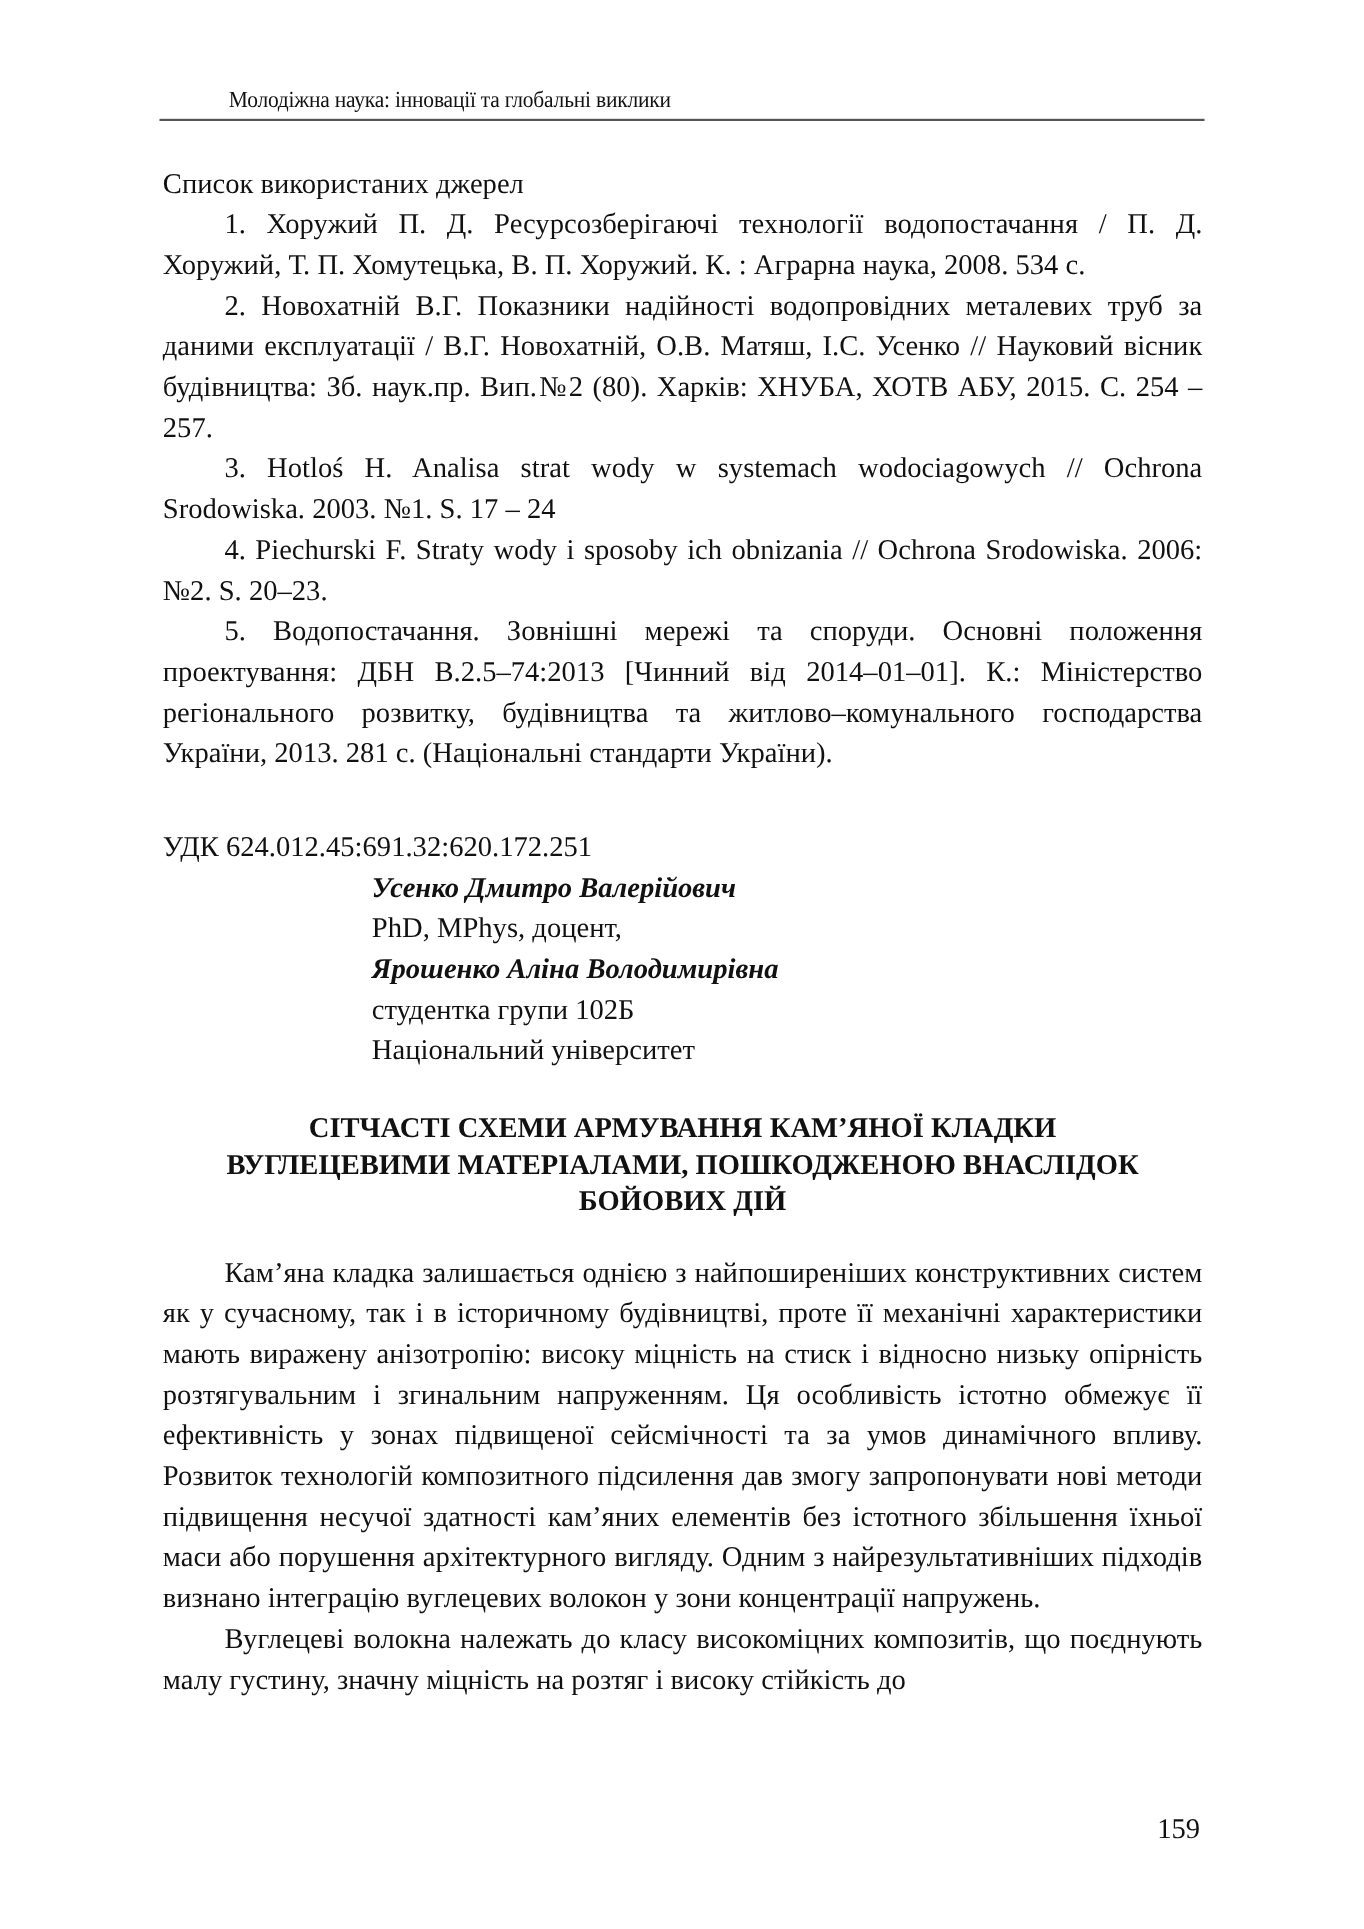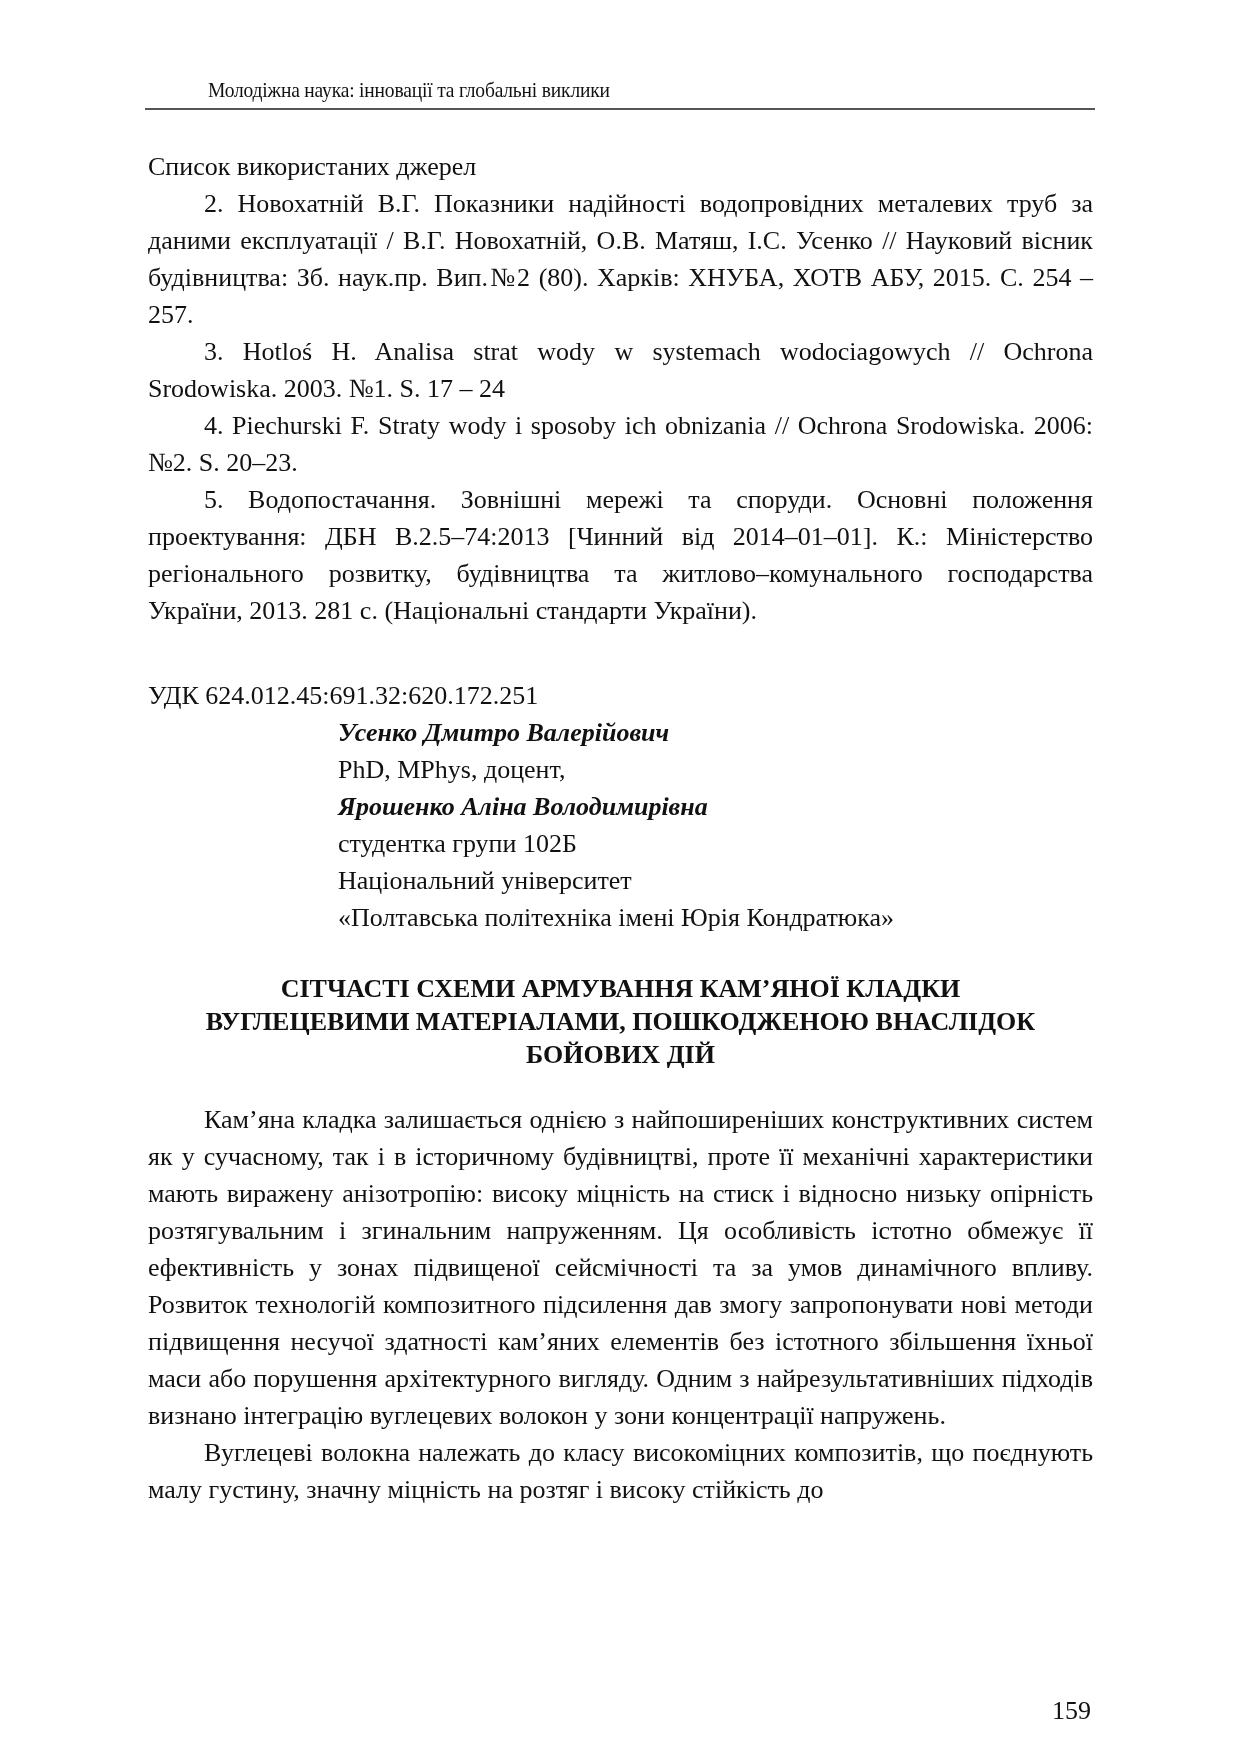--- a/index.html
+++ b/index.html
@@ -82,51 +82,51 @@
       margin-top: 30px;
     }
     .para {
       margin: 0;
       text-align: justify;
       text-indent: 56px;
     }
     .page-number {
       position: absolute;
       left: 1052px;
-      top: 1696px;
+      top: 1648px;
       font-size: 26px;
     }
   </style>
 </head>
 <body>
 
 <div class="page">
 
   <div class="running-header">Молодіжна наука: інновації та глобальні виклики</div>
   <div class="header-rule"></div>
 
   <div class="content">
 
     <section>
       <h2 class="refs-title">Список використаних джерел</h2>
+      <p class="ref">1. Хоружий П. Д. Ресурсозберігаючі технології водопостачання / П. Д. Хоружий, Т. П. Хомутецька, В. П. Хоружий. К. : Аграрна наука, 2008. 534 с.</p>
       <p class="ref">2. Новохатній В.Г. Показники надійності водопровідних металевих труб за даними експлуатації / В.Г. Новохатній, О.В. Матяш, І.С. Усенко // Науковий вісник будівництва: Зб. наук.пр. Вип.№2 (80). Харків: ХНУБА, ХОТВ АБУ, 2015. С. 254 – 257.</p>
       <p class="ref">3. Hotloś H. Analisa strat wody w systemach wodociagowych // Ochrona Srodowiska. 2003. №1. S. 17 – 24</p>
       <p class="ref">4. Piechurski F. Straty wody i sposoby ich obnizania // Ochrona Srodowiska. 2006: №2. S. 20–23.</p>
       <p class="ref">5. Водопостачання. Зовнішні мережі та споруди. Основні положення проектування: ДБН В.2.5–74:2013 [Чинний від 2014–01–01]. К.: Міністерство регіонального розвитку, будівництва та житлово–комунального господарства України, 2013. 281 с. (Національні стандарти України).</p>
     </section>
 
     <p class="udk">УДК 624.012.45:691.32:620.172.251</p>
 
     <div class="authors">
       <div class="name">Усенко Дмитро Валерійович</div>
       <div>PhD, MPhys, доцент,</div>
       <div class="name">Ярошенко Аліна Володимирівна</div>
       <div>студентка групи 102Б</div>
       <div>Національний університет</div>
-      <div>«Полтавська політехніка імені Юрія Кондратюка»</div>
     </div>
 
     <h1 class="article-title">
       <div>СІТЧАСТІ СХЕМИ АРМУВАННЯ КАМ’ЯНОЇ КЛАДКИ</div>
       <div>ВУГЛЕЦЕВИМИ МАТЕРІАЛАМИ, ПОШКОДЖЕНОЮ ВНАСЛІДОК</div>
       <div>БОЙОВИХ ДІЙ</div>
     </h1>
 
     <div class="body-text">
       <p class="para">Кам’яна кладка залишається однією з найпоширеніших конструктивних систем як у сучасному, так і в історичному будівництві, проте її механічні характеристики мають виражену анізотропію: високу міцність на стиск і відносно низьку опірність розтягувальним і згинальним напруженням. Ця особливість істотно обмежує її ефективність у зонах підвищеної сейсмічності та за умов динамічного впливу. Розвиток технологій композитного підсилення дав змогу запропонувати нові методи підвищення несучої здатності кам’яних елементів без істотного збільшення їхньої маси або порушення архітектурного вигляду. Одним з найрезультативніших підходів визнано інтеграцію вуглецевих волокон у зони концентрації напружень.</p>

